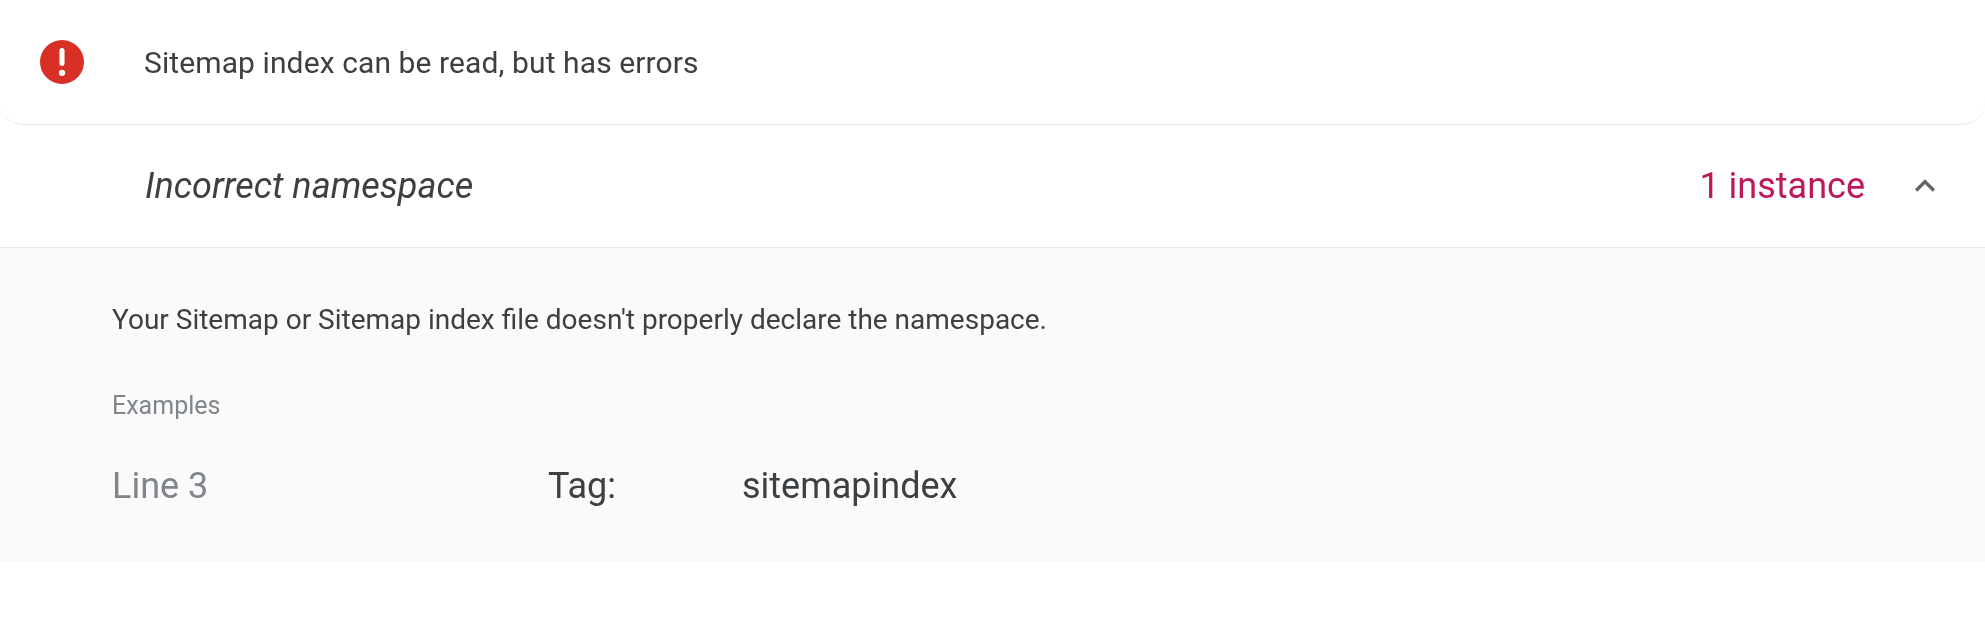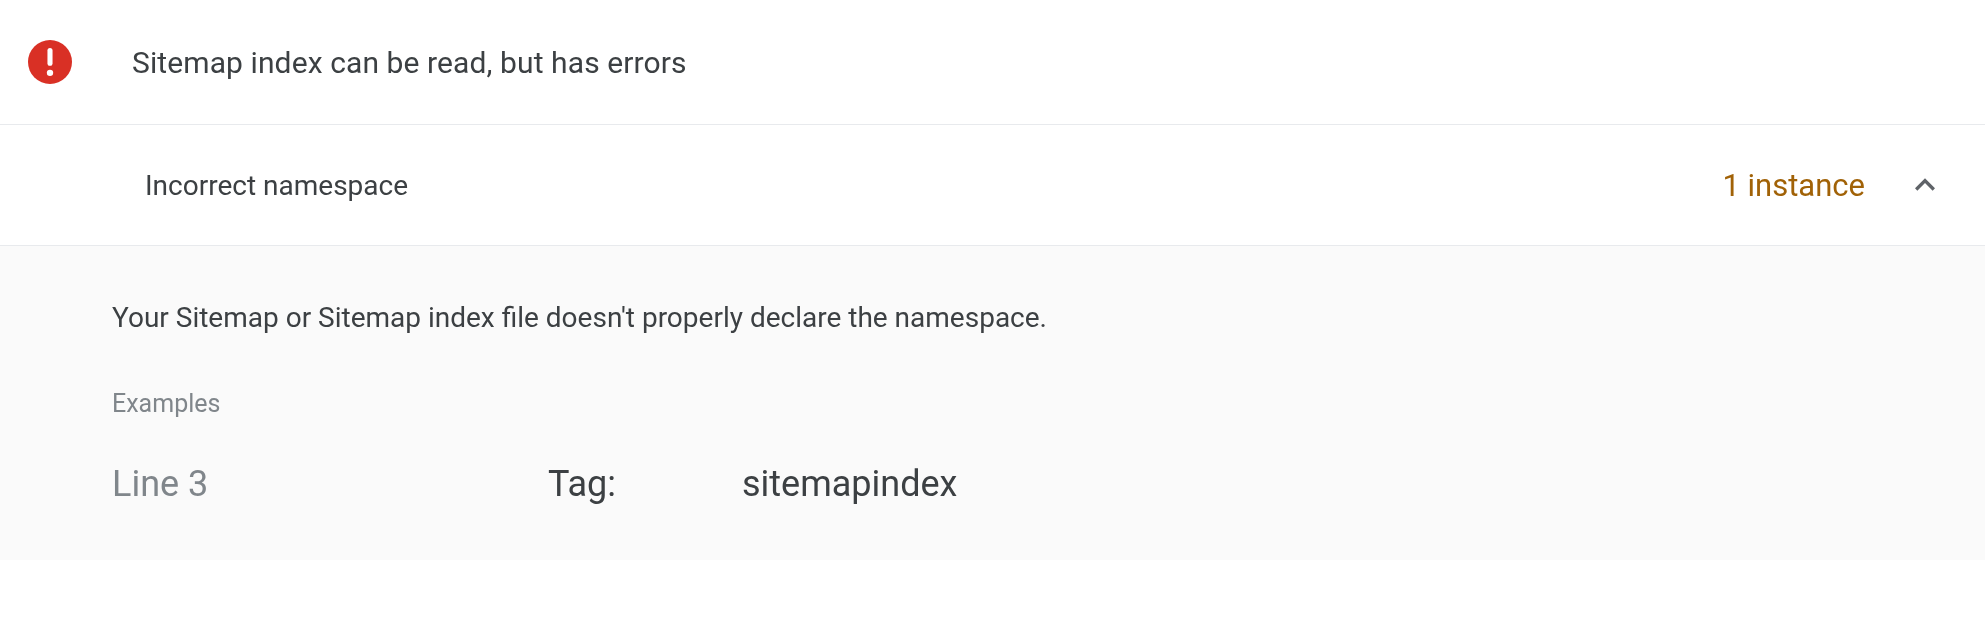--- a/index.html
+++ b/index.html
@@ -9,23 +9,24 @@
     }
     body {
       font-family: Roboto, "Helvetica Neue", Arial, sans-serif;
       background: #ffffff;
       color: #202124;
       width: 1985px;
     }
     .status-row {
       display: flex;
       align-items: center;
-      padding: 40px 0 40px 28px;
+      padding: 40px 0 40px 40px;
       border-bottom: 1px solid #e8eaed;
       background: #fff;
+      border-radius: 23px;
     }
     .error-icon {
       width: 44px;
       height: 44px;
       border-radius: 50%;
       background: #d93025;
       display: inline-flex;
       align-items: center;
       justify-content: center;
       flex-shrink: 0;
@@ -43,27 +44,28 @@
     }
     .accordion-header {
       display: flex;
       align-items: center;
       padding: 40px 40px 40px 145px;
       border-bottom: 1px solid #e8eaed;
       background: #fff;
       cursor: pointer;
     }
     .error-title {
-      font-size: 28px;
+      font-size: 36px;
       color: #3c4043;
       flex: 1;
+      font-style: italic;
     }
     .instance-count {
-      font-size: 31px;
-      color: #a16207;
+      font-size: 36px;
+      color: #be185d;
       margin-right: 40px;
     }
     .chevron {
       color: #5f6368;
       display: inline-flex;
     }
     .chevron svg {
       width: 40px;
       height: 40px;
       fill: currentColor;

